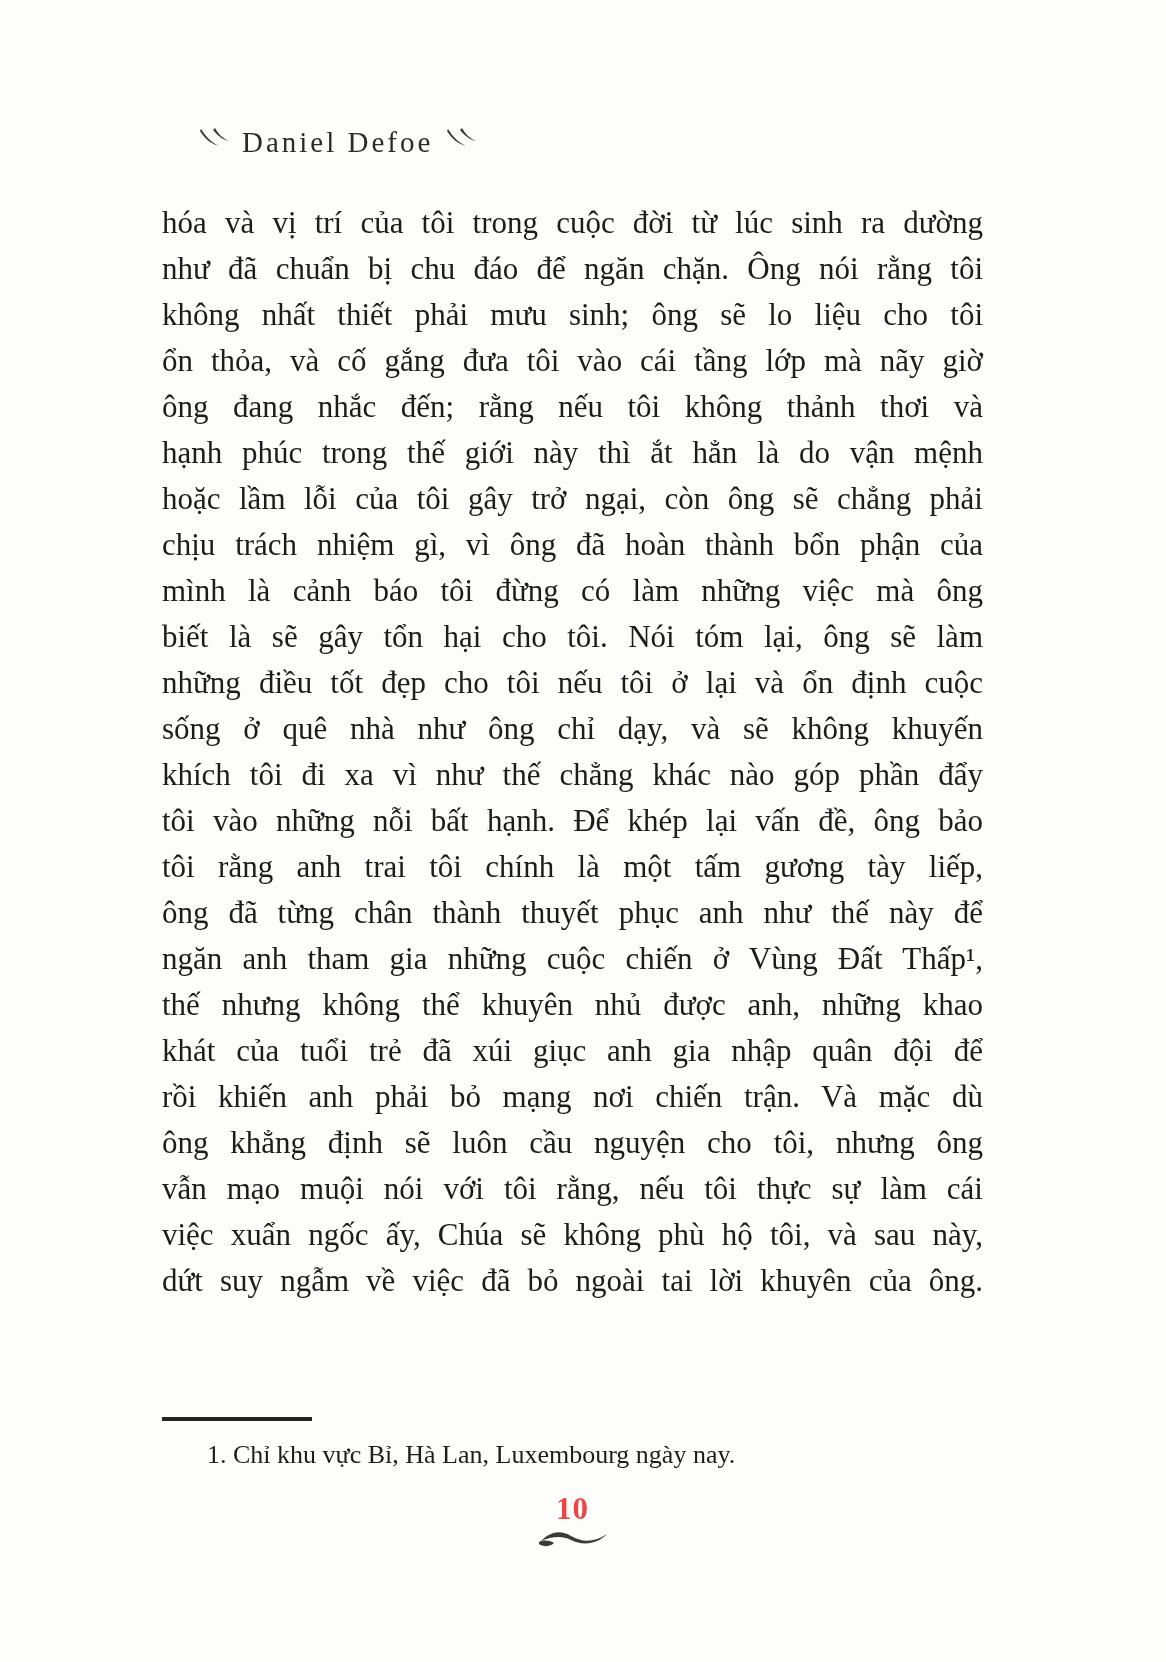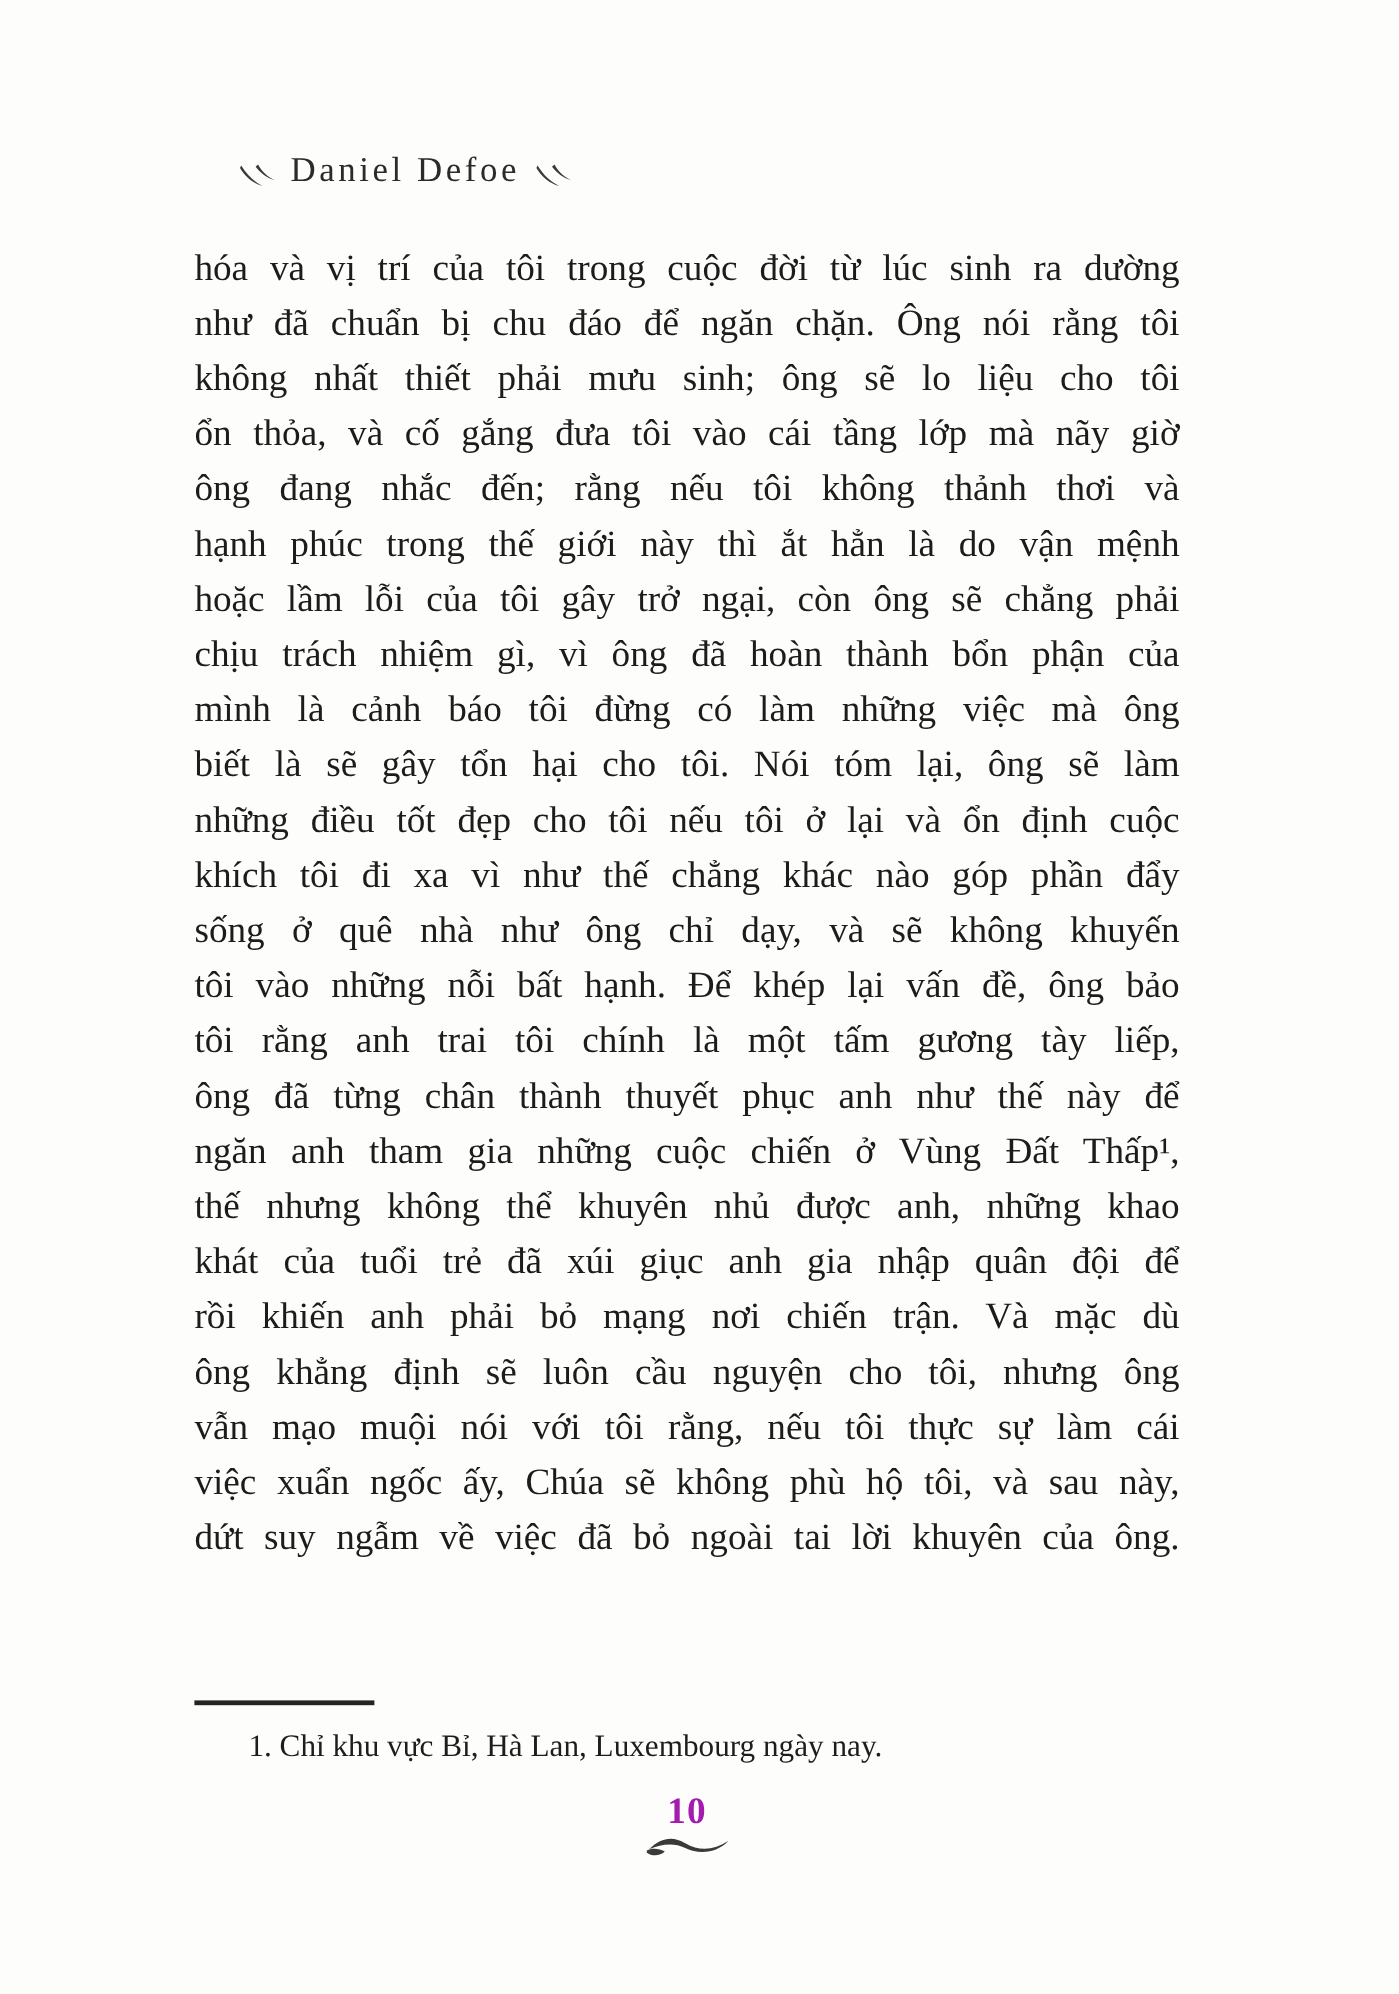--- a/index.html
+++ b/index.html
@@ -14,21 +14,21 @@
     margin:0 auto;
     background:#fdfdfc;
     color:#1d1d1d;
     overflow:hidden;
   }
   .running-header{
     position:absolute;
     left:198px;
     top:126px;
     display:flex;
-    align-items:flex-end;
+    align-items:flex-start;
     gap:12px;
   }
   .running-header .author{
     font-size:29px;
     letter-spacing:3px;
     color:#2b2b2b;
     white-space:nowrap;
   }
   .orn{display:block;}
   .orn path{fill:#3a3a3a;}
@@ -69,21 +69,21 @@
     position:absolute;
     left:162px;
     top:1492px;
     width:821px;
     text-align:center;
   }
   .page-number{
     font-size:31px;
     font-weight:bold;
     letter-spacing:1px;
-    color:#a21caf;
+    color:#ef4444;
     line-height:34px;
     font-family:Liberation Serif, serif;
   }
   .flourish{
     display:block;
     margin:2px auto 0 auto;
   }
   .flourish path{fill:#3a3a3a;}
 </style>
 </head>
@@ -108,22 +108,22 @@
       <div class="body-line">như đã chuẩn bị chu đáo để ngăn chặn. Ông nói rằng tôi</div>
       <div class="body-line">không nhất thiết phải mưu sinh; ông sẽ lo liệu cho tôi</div>
       <div class="body-line">ổn thỏa, và cố gắng đưa tôi vào cái tầng lớp mà nãy giờ</div>
       <div class="body-line">ông đang nhắc đến; rằng nếu tôi không thảnh thơi và</div>
       <div class="body-line">hạnh phúc trong thế giới này thì ắt hẳn là do vận mệnh</div>
       <div class="body-line">hoặc lầm lỗi của tôi gây trở ngại, còn ông sẽ chẳng phải</div>
       <div class="body-line">chịu trách nhiệm gì, vì ông đã hoàn thành bổn phận của</div>
       <div class="body-line">mình là cảnh báo tôi đừng có làm những việc mà ông</div>
       <div class="body-line">biết là sẽ gây tổn hại cho tôi. Nói tóm lại, ông sẽ làm</div>
       <div class="body-line">những điều tốt đẹp cho tôi nếu tôi ở lại và ổn định cuộc</div>
+      <div class="body-line">sống ở quê nhà như ông chỉ dạy, và sẽ không khuyến</div>
       <div class="body-line">khích tôi đi xa vì như thế chẳng khác nào góp phần đẩy</div>
-      <div class="body-line">sống ở quê nhà như ông chỉ dạy, và sẽ không khuyến</div>
       <div class="body-line">tôi vào những nỗi bất hạnh. Để khép lại vấn đề, ông bảo</div>
       <div class="body-line">tôi rằng anh trai tôi chính là một tấm gương tày liếp,</div>
       <div class="body-line">ông đã từng chân thành thuyết phục anh như thế này để</div>
       <div class="body-line">ngăn anh tham gia những cuộc chiến ở Vùng Đất Thấp¹,</div>
       <div class="body-line">thế nhưng không thể khuyên nhủ được anh, những khao</div>
       <div class="body-line">khát của tuổi trẻ đã xúi giục anh gia nhập quân đội để</div>
       <div class="body-line">rồi khiến anh phải bỏ mạng nơi chiến trận. Và mặc dù</div>
       <div class="body-line">ông khẳng định sẽ luôn cầu nguyện cho tôi, nhưng ông</div>
       <div class="body-line">vẫn mạo muội nói với tôi rằng, nếu tôi thực sự làm cái</div>
       <div class="body-line">việc xuẩn ngốc ấy, Chúa sẽ không phù hộ tôi, và sau này,</div>

